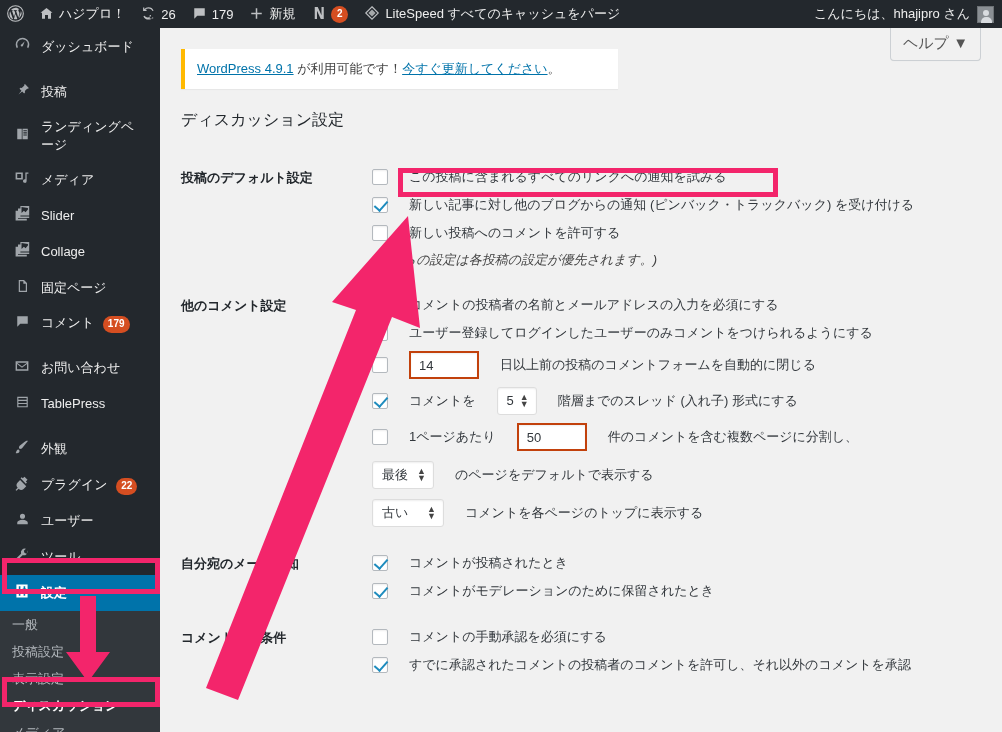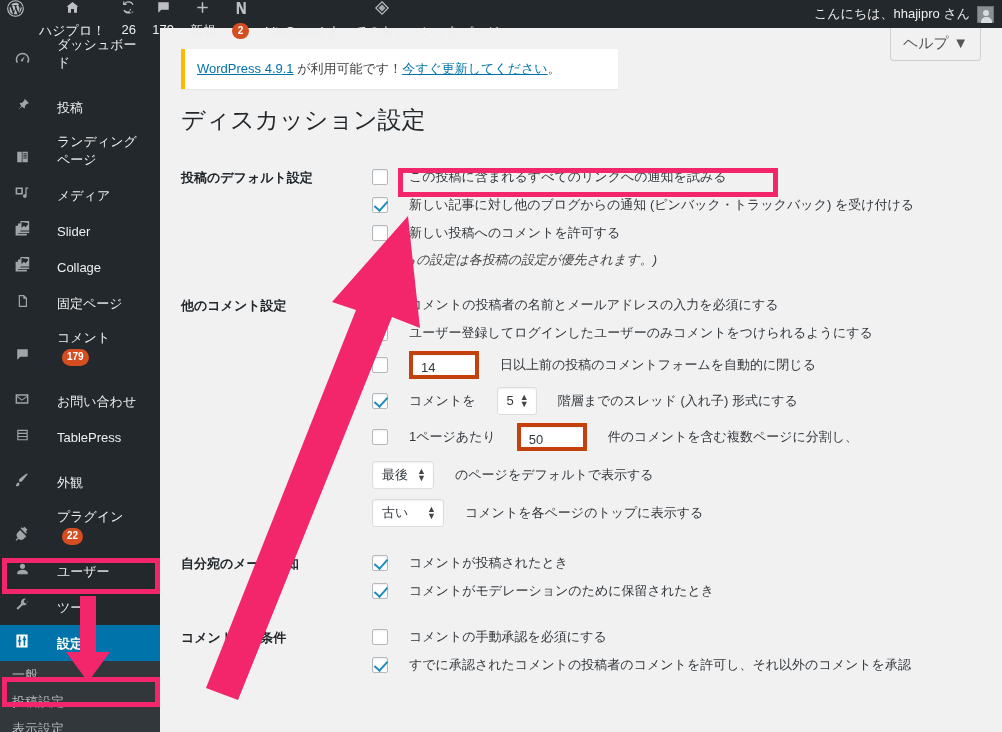--- a/index.html
+++ b/index.html
@@ -19,21 +19,21 @@
     width: 1002px; height: 28px;
     background: #23282d;
     color: #eee;
     font-size: 13px;
     display: flex; align-items: center;
     z-index: 40;
   }
   .ab-item {
     display: flex; align-items: center; gap: 5px;
     height: 28px; padding: 0 8px;
-    color: #eee; white-space: nowrap; flex-direction: column;
+    color: #eee; white-space: nowrap;
   }
   .ab-item.first { padding-left: 7px; padding-right: 7px; }
   .ab-ico { display: inline-block; opacity: .85; line-height: 1; }
   .ab-spacer { flex: 1; }
   .ab-right { display: flex; align-items: center; gap: 7px; padding-right: 8px; font-size: 13px; }
   .ab-avatar {
     width: 17px; height: 17px; background: #8a8f94;
     border: 1px solid #6d7276; display: inline-block; position: relative;
   }
   .ab-avatar::before {
@@ -51,21 +51,21 @@
   }
 
   
   .sidebar {
     position: absolute; top: 28px; left: 0;
     width: 160px; height: 704px;
     background: #23282d;
     z-index: 30;
   }
   .menu-item {
-    display: flex; align-items: flex-end; gap: 25px;
+    display: flex; align-items: center; gap: 9px;
     padding: 8px 18px 8px 12px;
     color: #eee; font-size: 13px; line-height: 18px; font-weight: 400;
     position: relative;
   }
   .menu-item .mi-ico { width: 20px; flex: 0 0 20px; text-align:center; color:#a0a5aa; font-size:15px; line-height:18px; }
   .menu-item .mi-label { flex: 1; }
   .menu-item.sep { margin-top: 9px; }
   .menu-item.current {
     background: #0073aa; color:#fff; font-weight: 600;
   }
@@ -95,21 +95,21 @@
     background: #fff;
     border-left: 4px solid #ffb900;
     padding: 11px 12px;
     font-size: 13px; color: #444;
     width: 437px;
     box-shadow: 0 1px 1px rgba(0,0,0,.04);
   }
   .notice a { color: #0073aa; text-decoration: underline; }
   h1.page-title {
     margin: 16px 0 20px 21px;
-    font-size: 24px; font-weight: 400; color: #23282d;
+    font-size: 16px; font-weight: 400; color: #23282d;
     line-height: 29px;
   }
 
   table.form-table { width: 100%; border-collapse: collapse; }
   table.form-table th {
     width: 212px;
     text-align: left;
     vertical-align: top;
     padding: 16px 10px 16px 21px;
     font-size: 13px; font-weight: 700; color: #23282d;
@@ -131,21 +131,21 @@
     box-shadow: inset 0 1px 2px rgba(0,0,0,.07);
   }
   .cb.checked::after {
     content: ""; position: absolute;
     left: 4px; top: 0px; width: 6px; height: 11px;
     border: solid #1e8cbe; border-width: 0 2px 2px 0;
     transform: rotate(42deg);
   }
   .num-input {
     width: 62px; height: 28px; background:#fff;
-    border:4px solid #c2410c; border-radius: 0;
+    border:2px solid #c2410c; border-radius: 0;
     box-shadow: inset 0 1px 2px rgba(0,0,0,.07);
     font-size: 13px; color:#32373c;
     padding: 0 8px; line-height: 26px;
   }
   .num-input.wide { width: 70px; }
   .sel {
     height: 28px; background:#fff; border:1px solid #ddd; border-radius: 3px;
     display: inline-flex; align-items:center; gap: 6px;
     padding: 0 7px 0 9px; font-size: 13px; color:#32373c;
     box-shadow: inset 0 1px 2px rgba(0,0,0,.07);

